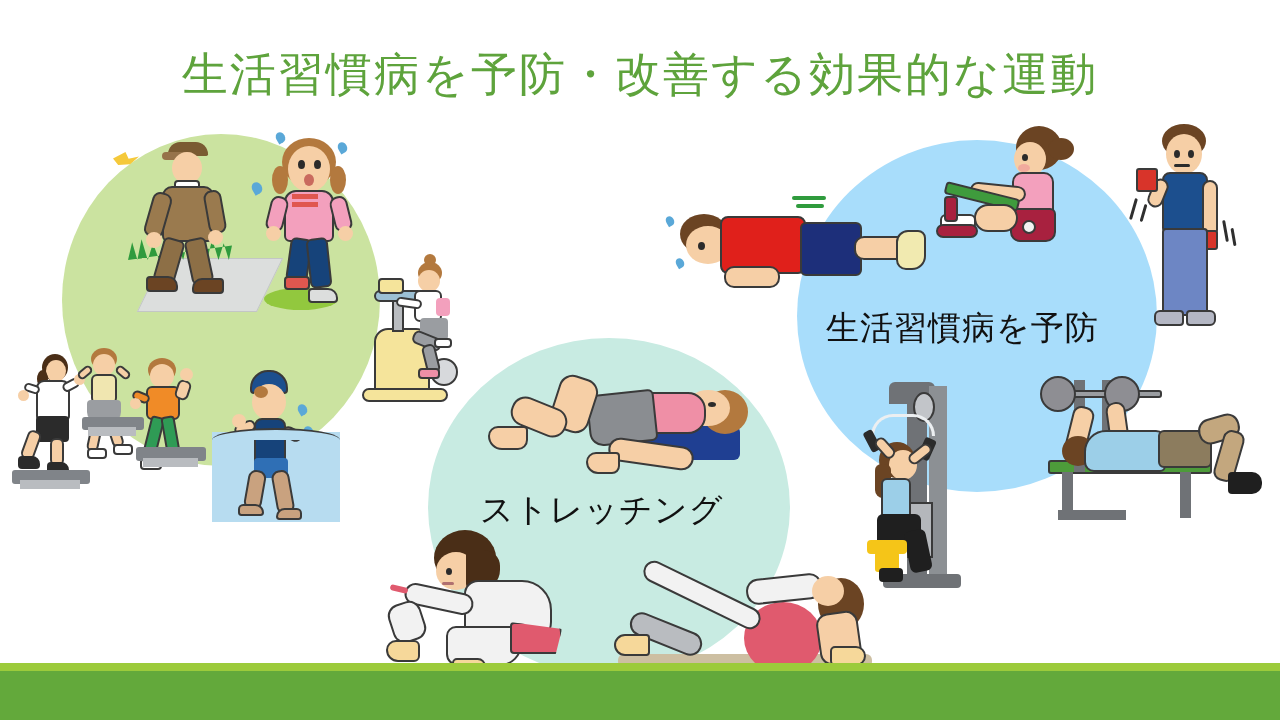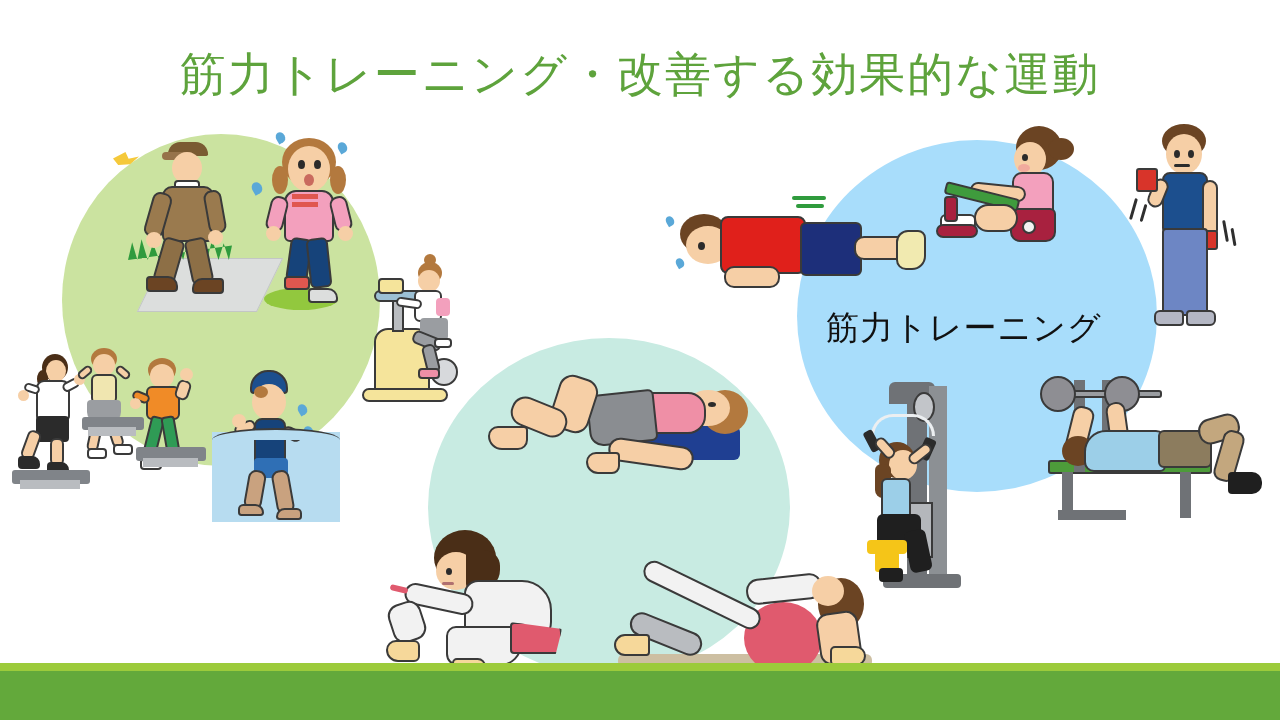--- a/index.html
+++ b/index.html
@@ -70,21 +70,21 @@
   .ball-pink{background:#e05a6e;border-radius:50%;}
   .mat-blue{background:#1f3f92;border-radius:6px;}
   .motion{position:absolute;background:#2f2f2f;border-radius:2px;}
   .sweat{position:absolute;background:#5aa8d8;border-radius:50% 50% 50% 0;transform:rotate(-30deg);}
 </style>
 </head>
 <body>
 
 <div id="slide">
 
-  <div class="slide-title">筋力トレーニング・改善する効果的な運動</div>
+  <div class="slide-title">生活習慣病を予防・改善する効果的な運動</div>
 
   <div class="blob blob-aerobic"></div>
 
   <div class="fig" style="left:10px;top:352px;width:86px;height:130px;">
     <div class="pc rnd hair-dk" style="left:32px;top:2px;width:26px;height:27px;"></div>
     <div class="pc rnd skin" style="left:36px;top:8px;width:20px;height:22px;"></div>
     <div class="pc rnd hair-dk" style="left:27px;top:18px;width:11px;height:18px;"></div>
     <div class="pc" style="left:26px;top:28px;width:34px;height:40px;background:#ffffff;border:2px solid #3a3a3a;border-radius:8px 8px 4px 4px;box-sizing:border-box;"></div>
     <div class="pc" style="left:14px;top:32px;width:16px;height:9px;background:#ffffff;border:2px solid #3a3a3a;border-radius:6px;box-sizing:border-box;transform:rotate(18deg);"></div>
     <div class="pc rnd skin" style="left:8px;top:38px;width:11px;height:11px;"></div>
@@ -305,21 +305,21 @@
     <div class="pc" style="left:46px;top:38px;width:22px;height:54px;background:#f6cfa6;border:2px solid #3a3a3a;box-sizing:border-box;border-radius:9px;transform:rotate(14deg);"></div>
     <div class="pc" style="left:86px;top:34px;width:20px;height:52px;background:#f6cfa6;border:2px solid #3a3a3a;box-sizing:border-box;border-radius:9px;transform:rotate(-8deg);"></div>
     <div class="pc rnd hair-brn" style="left:40px;top:68px;width:32px;height:30px;"></div>
     <div class="pc" style="left:62px;top:62px;width:82px;height:42px;background:#9ccfe8;border:2px solid #3a3a3a;box-sizing:border-box;border-radius:22px 10px 6px 10px;"></div>
     <div class="pc" style="left:136px;top:62px;width:54px;height:38px;background:#8c7c5e;border:2px solid #3a3a3a;box-sizing:border-box;border-radius:6px;"></div>
     <div class="pc" style="left:176px;top:48px;width:42px;height:26px;background:#c3a77e;border:2px solid #3a3a3a;box-sizing:border-box;border-radius:12px;transform:rotate(-16deg);"></div>
     <div class="pc" style="left:196px;top:62px;width:22px;height:52px;background:#c3a77e;border:2px solid #3a3a3a;box-sizing:border-box;border-radius:9px;transform:rotate(16deg);"></div>
     <div class="pc" style="left:206px;top:104px;width:34px;height:22px;background:#1f1f1f;border-radius:4px 10px 10px 4px;"></div>
   </div>
 
-  <div class="blob-label lbl-strength">筋力トレーニング</div>
+  <div class="blob-label lbl-strength">生活習慣病を予防</div>
 
   <div class="blob blob-stretch"></div>
 
   <div class="fig" style="left:480px;top:366px;width:280px;height:122px;">
     <div class="pc mat-blue" style="left:130px;top:60px;width:130px;height:34px;"></div>
     <div class="pc rnd hair-gin" style="left:222px;top:24px;width:46px;height:44px;"></div>
     <div class="pc rnd skin" style="left:206px;top:24px;width:44px;height:36px;"></div>
     <div class="pc rnd" style="left:228px;top:36px;width:8px;height:5px;background:#2b2b2b;"></div>
     <div class="pc rnd" style="left:212px;top:40px;width:14px;height:10px;background:#f09a9a;opacity:.6;"></div>
     <div class="pc" style="left:160px;top:26px;width:66px;height:42px;background:#ef8fa6;border:2px solid #3a3a3a;box-sizing:border-box;border-radius:10px 18px 18px 10px;"></div>
@@ -353,17 +353,18 @@
     <div class="pc" style="left:20px;top:24px;width:128px;height:22px;background:#f2f2f2;border:2px solid #3a3a3a;box-sizing:border-box;border-radius:12px;transform:rotate(26deg);"></div>
     <div class="pc" style="left:128px;top:16px;width:76px;height:26px;background:#f2f2f2;border:2px solid #3a3a3a;box-sizing:border-box;border-radius:12px;transform:rotate(-6deg);"></div>
     <div class="pc" style="left:10px;top:62px;width:76px;height:24px;background:#b9bcc0;border:2px solid #3a3a3a;box-sizing:border-box;border-radius:12px;transform:rotate(22deg);"></div>
     <div class="pc" style="left:-4px;top:74px;width:36px;height:22px;background:#f6d89a;border:2px solid #3a3a3a;box-sizing:border-box;border-radius:12px 4px 4px 12px;"></div>
     <div class="pc rnd hair-brn" style="left:200px;top:18px;width:46px;height:52px;"></div>
     <div class="pc rnd skin" style="left:194px;top:16px;width:32px;height:30px;"></div>
     <div class="pc" style="left:200px;top:52px;width:42px;height:52px;background:#f6cfa6;border:2px solid #3a3a3a;box-sizing:border-box;border-radius:12px;transform:rotate(-8deg);"></div>
     <div class="pc" style="left:212px;top:86px;width:36px;height:20px;background:#f6d89a;border:2px solid #3a3a3a;box-sizing:border-box;border-radius:6px 12px 12px 6px;"></div>
   </div>
 
+  <div class="blob-label lbl-stretch">ストレッチング</div>
 
   <div class="bar-light"></div>
   <div class="bar-dark"></div>
 
 </div>
 
 </body></html>

